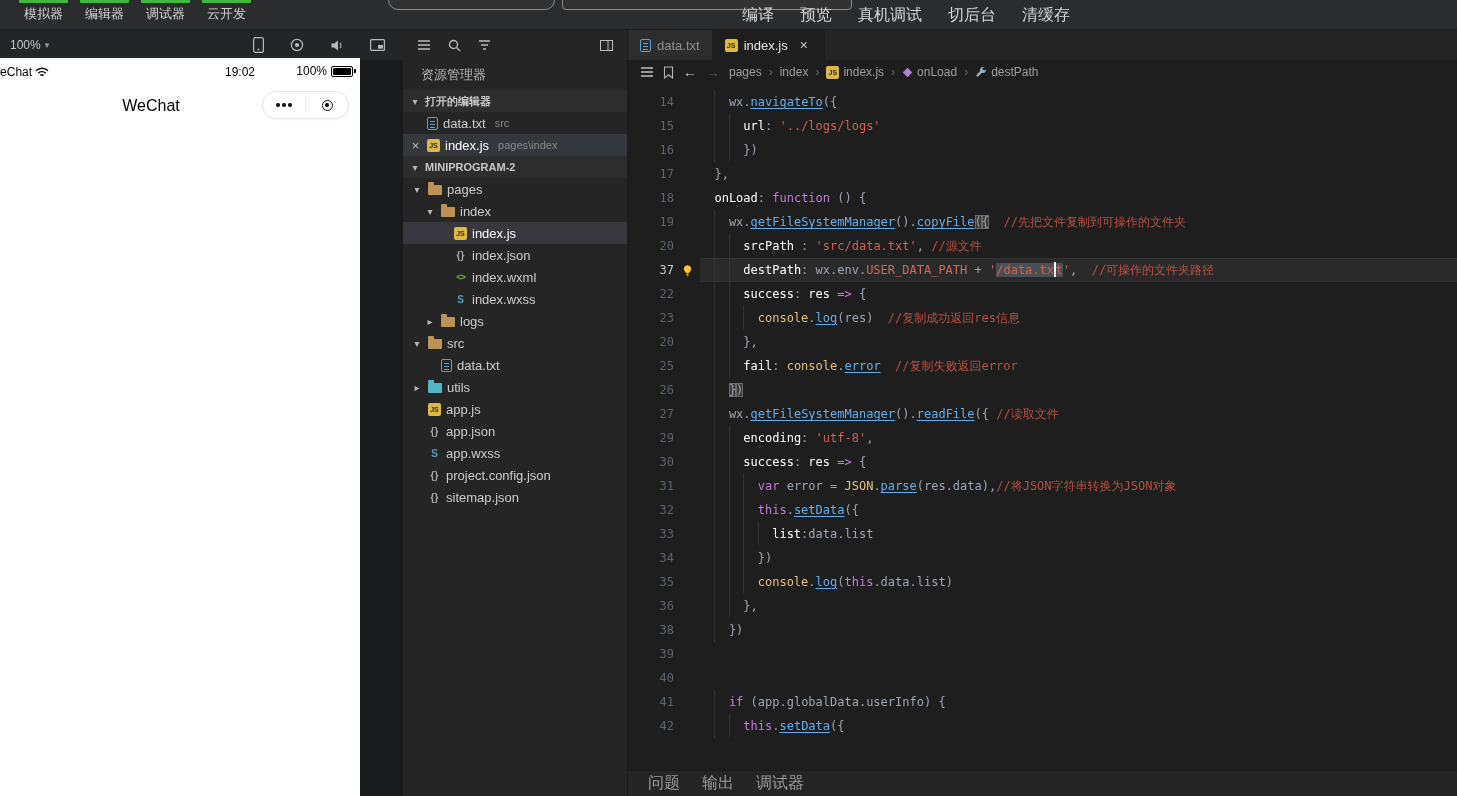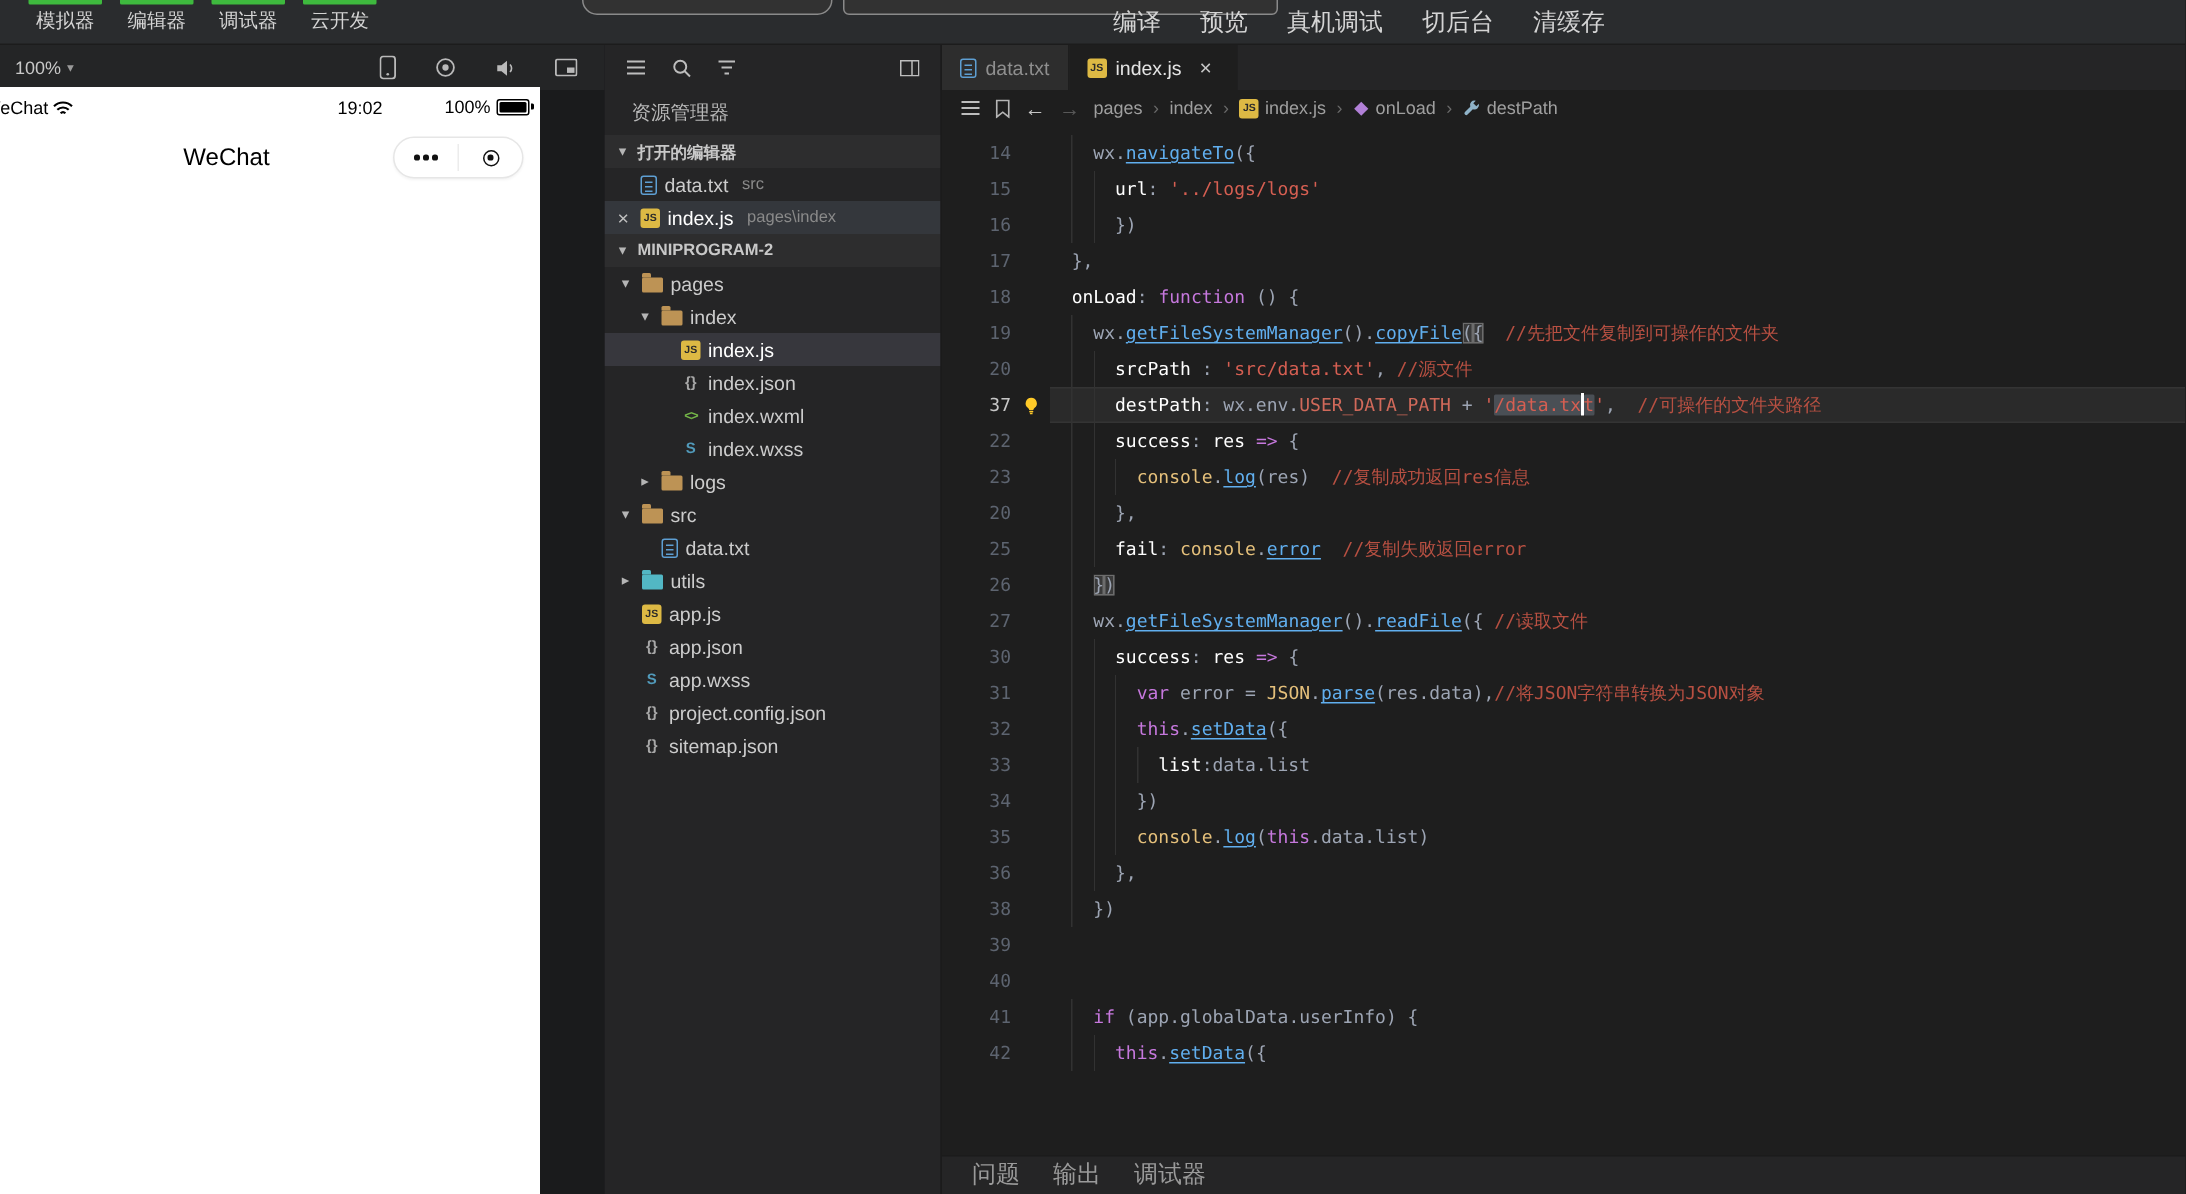--- a/index.html
+++ b/index.html
@@ -458,20 +458,25 @@
           <span class="ln">26</span>
           <span class="glyph"></span>
           <span class="ctext"><span class="ind"></span><span class="ind g"></span><span class="bm">}</span><span class="bm">)</span></span>
         </div>
         <div class="crow">
           <span class="ln">27</span>
           <span class="glyph"></span>
           <span class="ctext"><span class="ind"></span><span class="ind g"></span><span>wx.</span><span class="tk-f">getFileSystemManager</span><span>().</span><span class="tk-f">readFile</span><span>({ </span><span class="tk-c">//读取文件</span></span>
         </div>
         <div class="crow">
+          <span class="ln">29</span>
+          <span class="glyph"></span>
+          <span class="ctext"><span class="ind"></span><span class="ind g"></span><span class="ind g"></span><span class="tk-p">encoding</span><span>: </span><span class="tk-s">'utf-8'</span><span>,</span></span>
+        </div>
+        <div class="crow">
           <span class="ln">30</span>
           <span class="glyph"></span>
           <span class="ctext"><span class="ind"></span><span class="ind g"></span><span class="ind g"></span><span class="tk-p">success</span><span>: </span><span class="tk-p">res</span><span> </span><span class="tk-k">=&gt;</span><span> {</span></span>
         </div>
         <div class="crow">
           <span class="ln">31</span>
           <span class="glyph"></span>
           <span class="ctext"><span class="ind"></span><span class="ind g"></span><span class="ind g"></span><span class="ind g"></span><span class="tk-k">var</span><span> error = </span><span class="tk-y">JSON</span><span>.</span><span class="tk-f">parse</span><span>(</span><span>res.data</span><span>),</span><span class="tk-c">//将JSON字符串转换为JSON对象</span></span>
         </div>
         <div class="crow">

